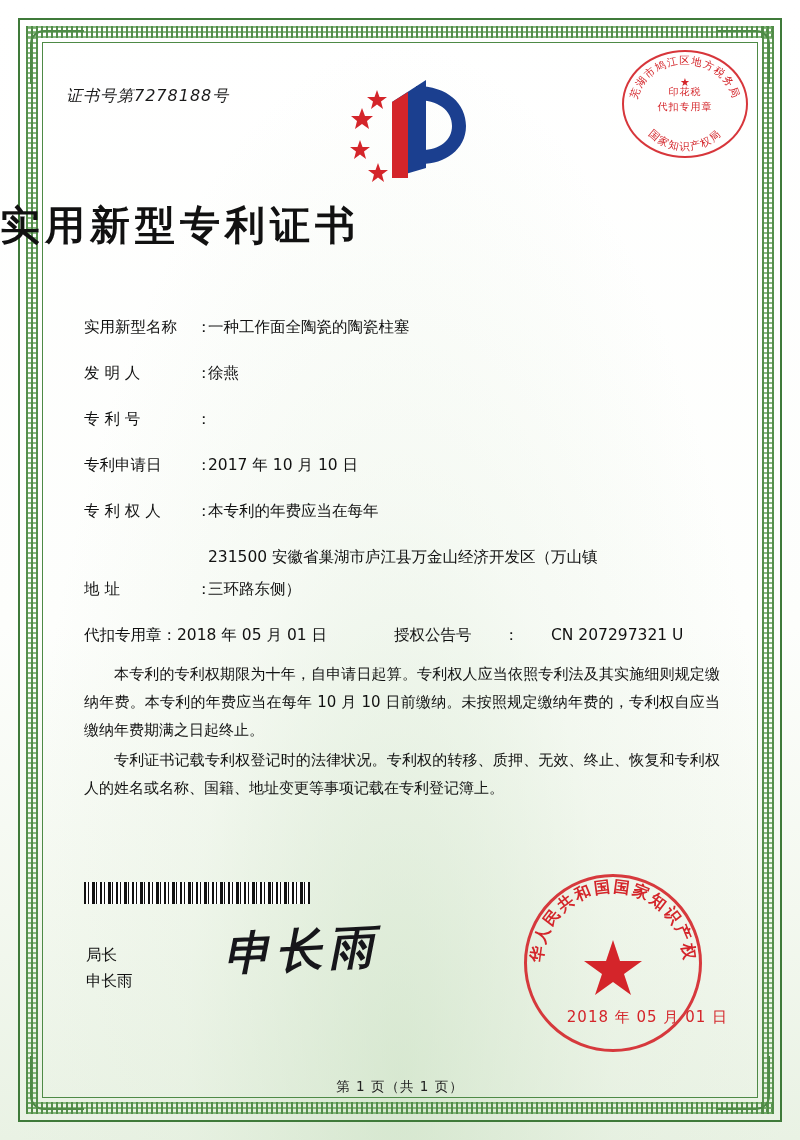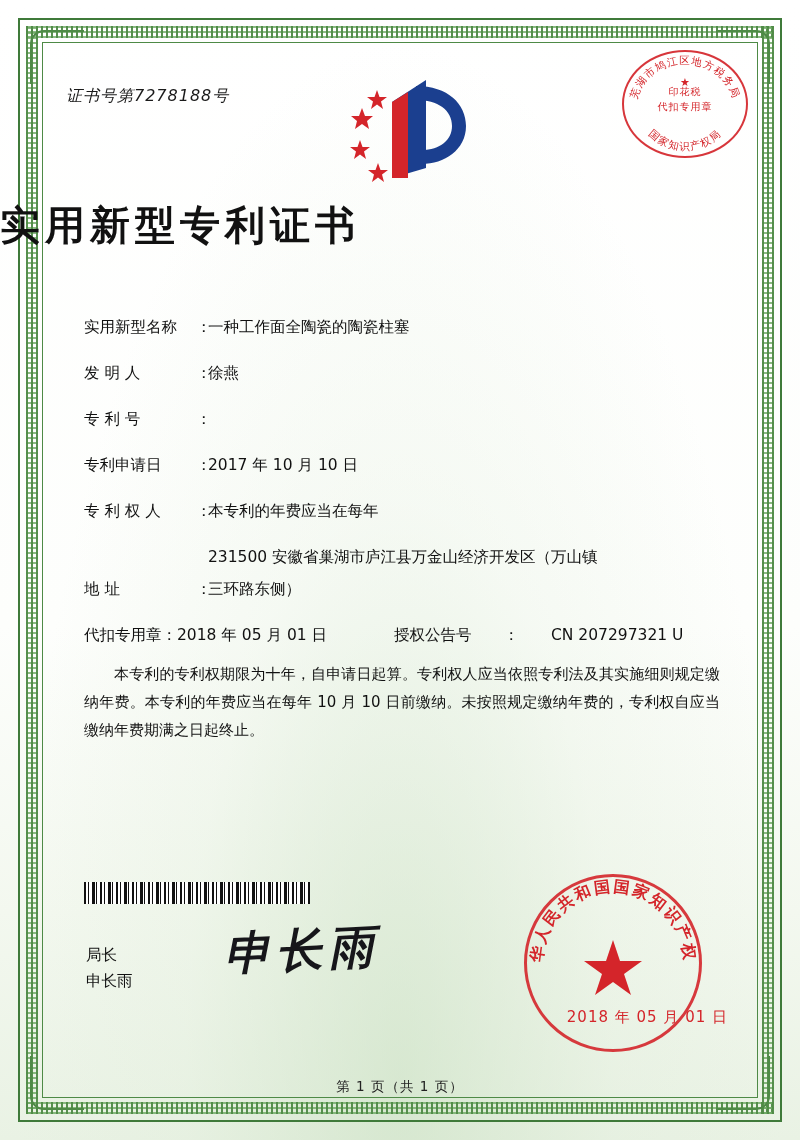--- a/index.html
+++ b/index.html
@@ -369,20 +369,21 @@
       <div class="right-part">
         <span class="lbl">授权公告号</span>
         <span>：</span>
         <span>CN 207297321 U</span>
       </div>
     </div>
   </div>
 
   <div class="body-text">
     <p>本专利的专利权期限为十年，自申请日起算。专利权人应当依照专利法及其实施细则规定缴纳年费。本专利的年费应当在每年 10 月 10 日前缴纳。未按照规定缴纳年费的，专利权自应当缴纳年费期满之日起终止。</p>
+    <p>专利证书记载专利权登记时的法律状况。专利权的转移、质押、无效、终止、恢复和专利权人的姓名或名称、国籍、地址变更等事项记载在专利登记簿上。</p>
   </div>
 
   <div class="barcode"></div>
 
   <div class="director-label">
     <div>局长</div>
     <div>申长雨</div>
   </div>
   <div class="signature">申长雨</div>
 

